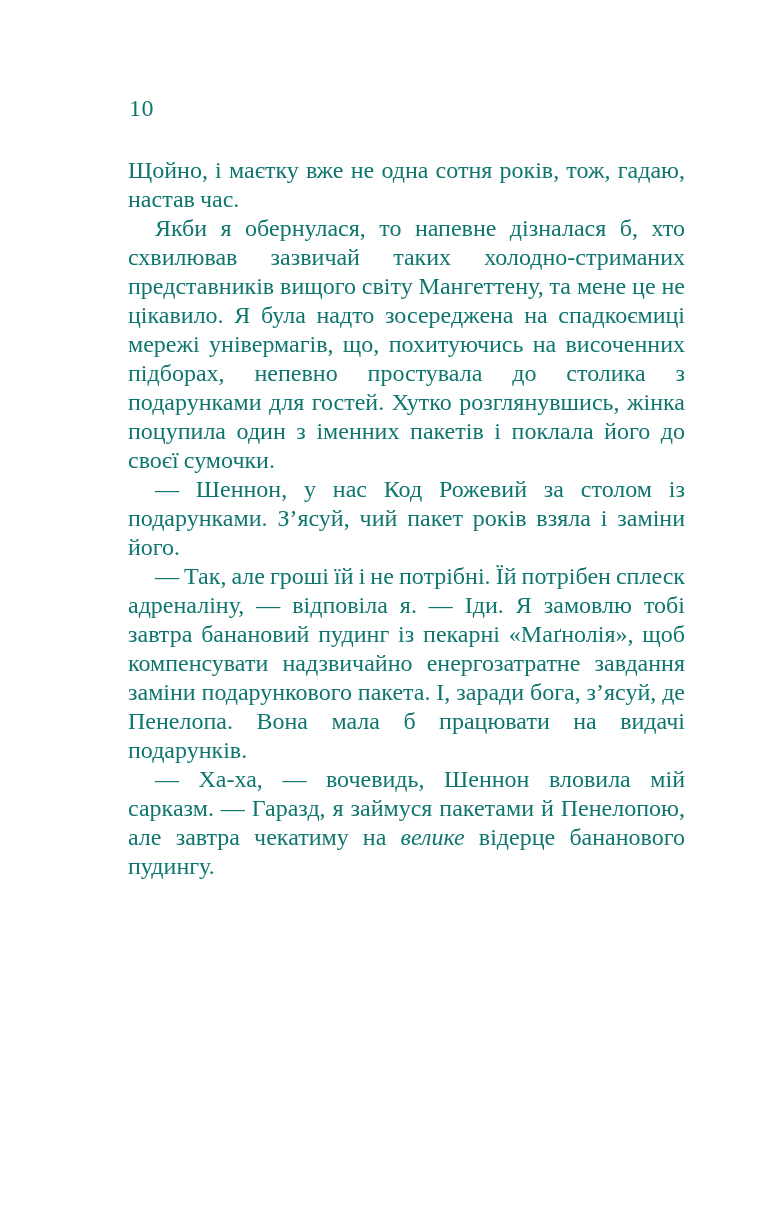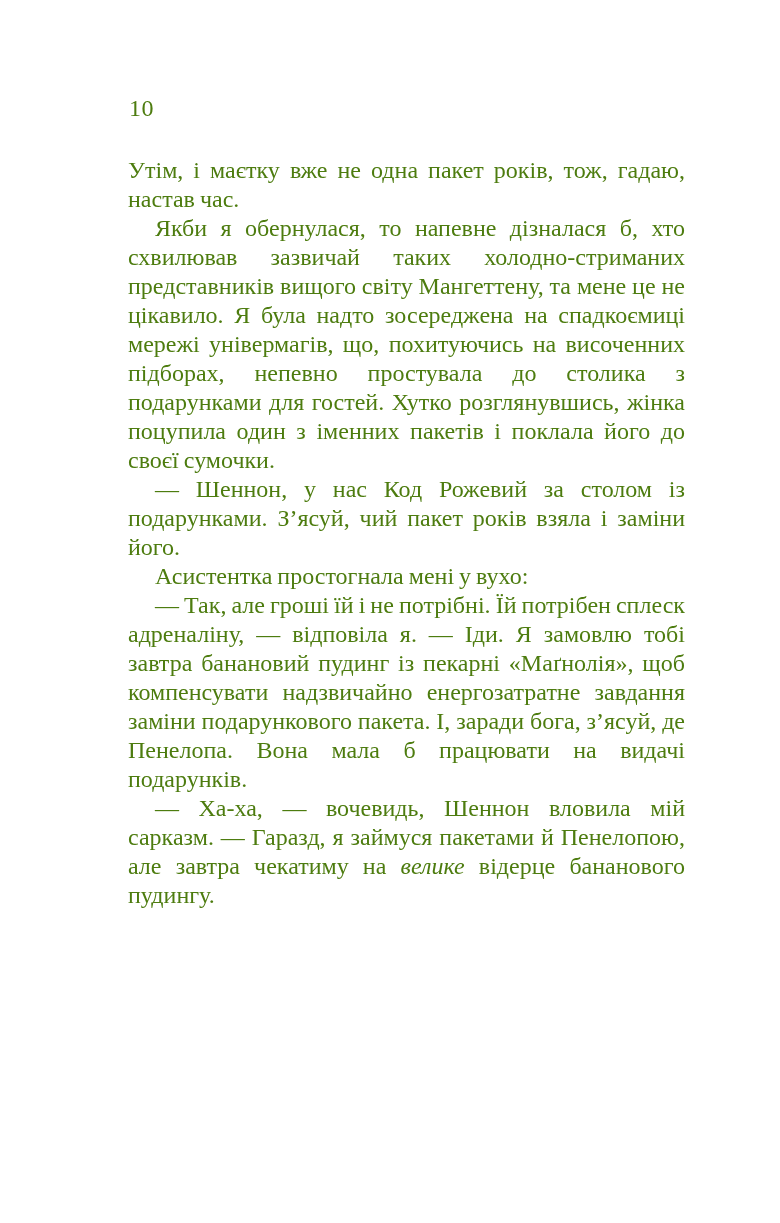--- a/index.html
+++ b/index.html
@@ -7,21 +7,21 @@
     padding: 0;
     background: #ffffff;
   }
   .book-page {
     position: relative;
     width: 780px;
     height: 1223px;
     background: #ffffff;
     overflow: hidden;
     font-family: "Liberation Serif", serif;
-    color: #4d7c0f;
+    color: #0f766e;
   }
   .page-number {
     position: absolute;
     left: 129px;
     top: 96px;
     font-size: 24px;
     line-height: 24px;
     letter-spacing: 0.5px;
     font-weight: 500;
   }
@@ -48,20 +48,19 @@
   .text-block em {
     font-style: italic;
   }
 </style>
 </head>
 <body>
 
 <div class="book-page" lang="uk">
   <div class="page-number">10</div>
   <main class="text-block">
-      <p class="no-indent">Утім, і маєтку вже не одна пакет років, тож, гадаю, настав час.</p>
+      <p class="no-indent">Щойно, і маєтку вже не одна сотня років, тож, гадаю, настав час.</p>
       <p>Якби я обернулася, то напевне дізналася б, хто схвилював зазвичай таких холодно-стриманих представників вищого світу Мангеттену, та мене це не цікавило. Я була надто зосереджена на спадкоємиці мережі універмагів, що, похитуючись на височенних підборах, непевно простувала до столика з подарунками для гостей. Хутко розглянувшись, жінка поцупила один з іменних пакетів і поклала його до своєї сумочки.</p>
       <p>— Шеннон, у нас Код Рожевий за столом із подарунками. З’ясуй, чий пакет років взяла і заміни його.</p>
-      <p>Асистентка простогнала мені у вухо:</p>
       <p>— Так, але гроші їй і не потрібні. Їй потрібен сплеск адреналіну, — відповіла я. — Іди. Я замовлю тобі завтра банановий пудинг із пекарні «Маґнолія», щоб компенсувати надзвичайно енергозатратне завдання заміни подарункового пакета. І, заради бога, з’ясуй, де Пенелопа. Вона мала б працювати на видачі подарунків.</p>
       <p>— Ха-ха, — вочевидь, Шеннон вловила мій сарказм. — Гаразд, я займуся пакетами й Пенелопою, але завтра чекатиму на <em>велике</em> відерце бананового пудингу.</p>
     </main>
 </div>
 
 </body></html>

